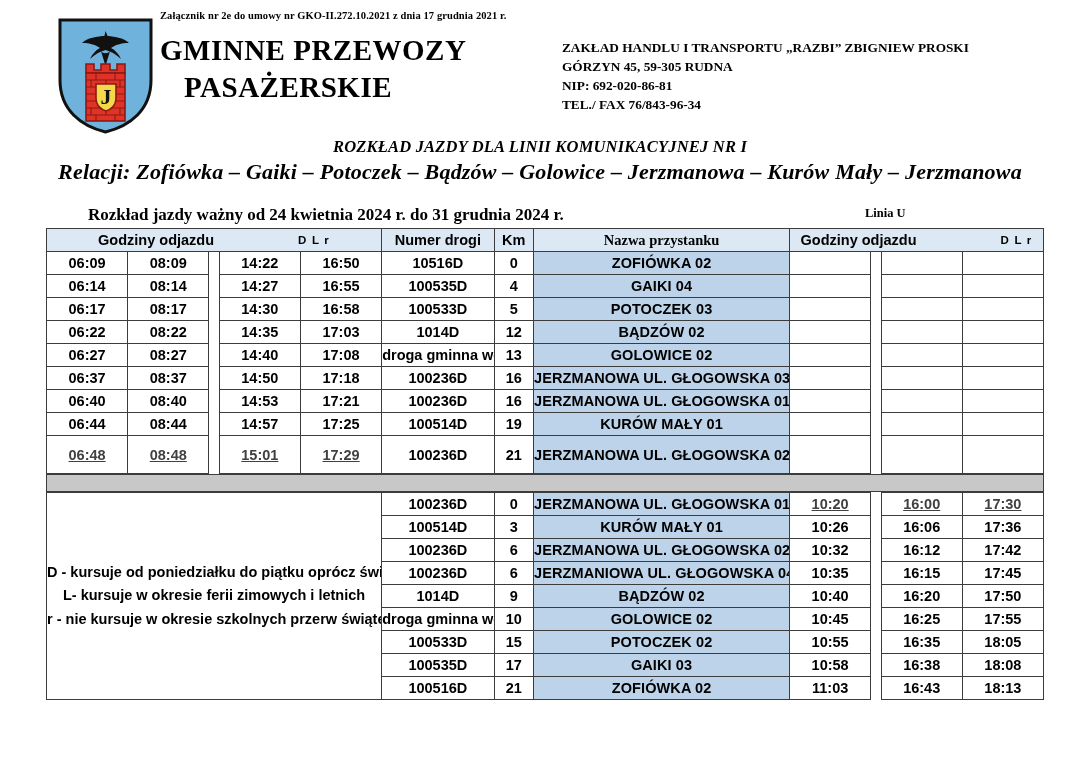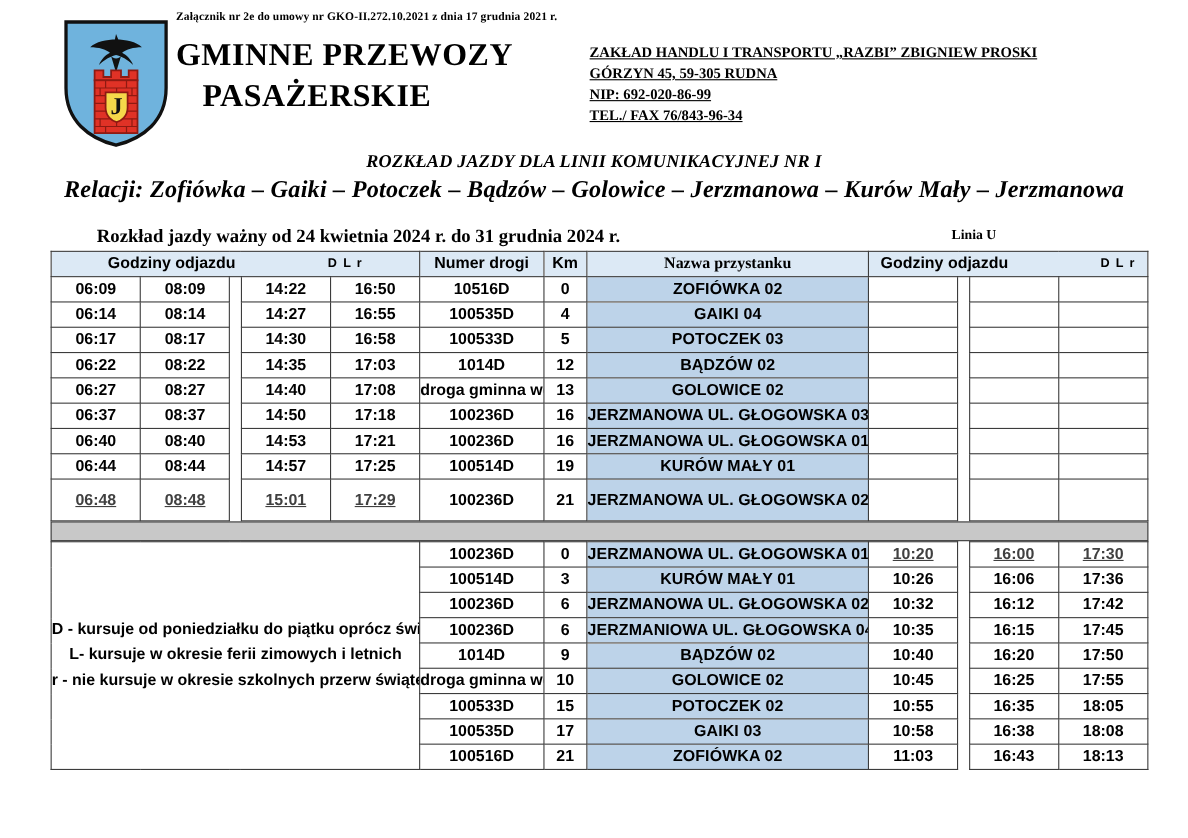--- a/index.html
+++ b/index.html
@@ -47,28 +47,27 @@
     font-weight: bold;
     font-size: 29px;
     line-height: 1.28;
     letter-spacing: 0.5px;
   }
   .brand .l1 { display: block; }
   .brand .l2 { display: block; padding-left: 24px; }
 
   .company {
     position: absolute;
-    left: 536px;
+    left: 562px;
     top: 39px;
     font-family: "Liberation Serif", serif;
     font-weight: bold;
     font-size: 13.3px;
     line-height: 1.42;
     white-space: nowrap;
-    text-decoration: underline;
   }
 
   .doc-title {
     position: absolute;
     left: 0;
     top: 137px;
     width: 1080px;
     text-align: center;
     font-family: "Liberation Serif", serif;
     font-weight: bold;
@@ -263,21 +262,21 @@
   </div>
 
   <div class="brand">
     <span class="l1">GMINNE  PRZEWOZY</span>
     <span class="l2">PASAŻERSKIE</span>
   </div>
 
   <div class="company">
     <div>ZAKŁAD HANDLU I TRANSPORTU „RAZBI” ZBIGNIEW PROSKI</div>
     <div>GÓRZYN 45, 59-305 RUDNA</div>
-    <div>NIP: 692-020-86-99</div>
+    <div>NIP: 692-020-86-81</div>
     <div>TEL./ FAX 76/843-96-34</div>
   </div>
 
   <div class="doc-title">ROZKŁAD JAZDY DLA LINII KOMUNIKACYJNEJ NR I</div>
   <div class="doc-subtitle">Relacji: Zofiówka – Gaiki – Potoczek – Bądzów – Golowice – Jerzmanowa – Kurów Mały – Jerzmanowa</div>
 
   <div class="validity">Rozkład jazdy ważny od 24 kwietnia 2024 r. do 31 grudnia 2024 r.</div>
   <div class="linia">Linia U</div>
 </div>
 

